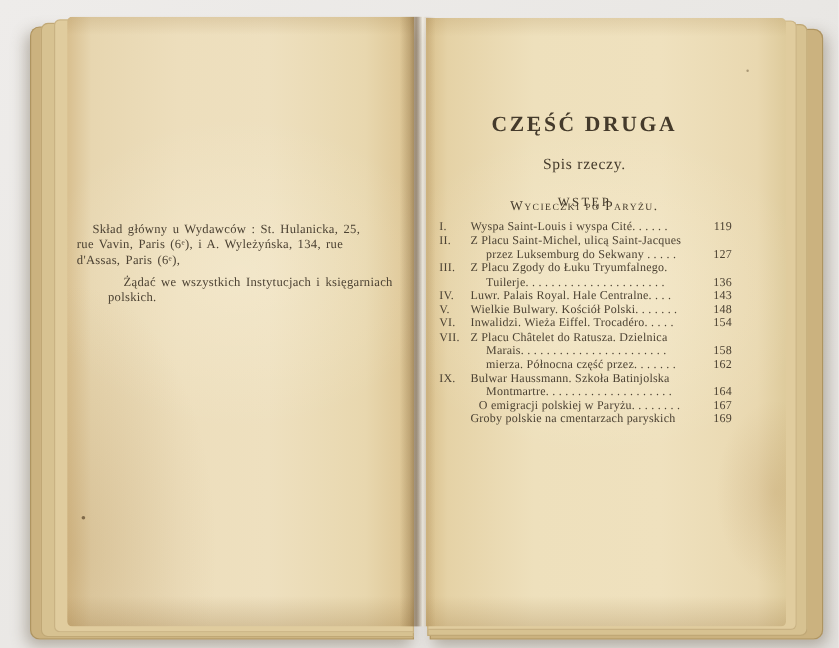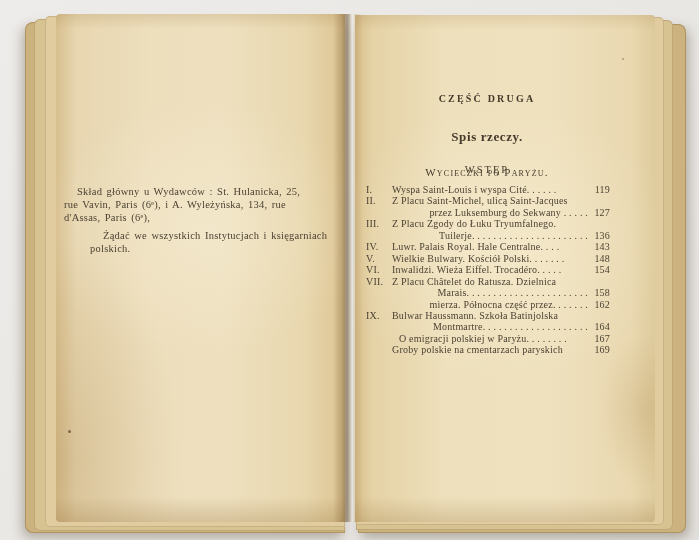--- a/index.html
+++ b/index.html
@@ -88,35 +88,35 @@
   .imprint {
     position:absolute; left:8px; top:171px; width:274px;
     font-size:10.5px; line-height:13.2px; letter-spacing:.25px; word-spacing:1.5px;
     color:#4c4233;
   }
   .lp-para + .lp-para { margin-top:4px;margin-left:26px; }
   .lp-para .lp-line:first-child { text-indent:13px; }
 
   
   .rp-head { position:absolute; left:10px; width:244px; text-align:center; color:#443a2b; }
-  .part-title    { top:78px;  font-size:10px; font-weight:bold; letter-spacing:2.2px; }
-  .contents-title{ top:114px; font-size:13px; font-weight:bold; letter-spacing:.6px; }
+  .part-title    { top:78px;  font-size:18px; font-weight:bold; letter-spacing:2.2px; }
+  .contents-title{ top:114px; font-size:13px; font-weight:normal; letter-spacing:.6px; }
   .section-title { top:149px; font-size:10.5px; letter-spacing:2px; }
   .subsection-title { top:151px; font-size:11px; font-variant:small-caps; letter-spacing:1.2px; }
 
   .toc {
     position:absolute; left:11px; top:169px; width:244px;
     font-size:10px; line-height:11.45px; letter-spacing:.2px; color:#4c4233;
   }
   .toc-row { display:flex; align-items:baseline; }
   .toc-num  { flex:0 0 26px; white-space:nowrap; }
   .toc-text { flex:1 1 auto; white-space:nowrap; overflow:hidden; }
   .toc-page { flex:0 0 22px; text-align:right; white-space:nowrap; }
   .toc-row.ind-1 .toc-text { padding-left:7px; }
-  .toc-row.ind-2 .toc-text { padding-left:13px;text-align:right; }
+  .toc-row.ind-2 .toc-text { padding-left:13px; }
 
   
   .speck { position:absolute; border-radius:50%; background:rgba(80,60,35,.65); }
   .speck-a { left:12px; top:416px; width:3px; height:3px; }
   .speck-b { left:267px; top:43px; width:2px; height:2px; background:rgba(90,70,45,.45); }
 </style>
 </head>
 <body>
 
 <div class="photo">

